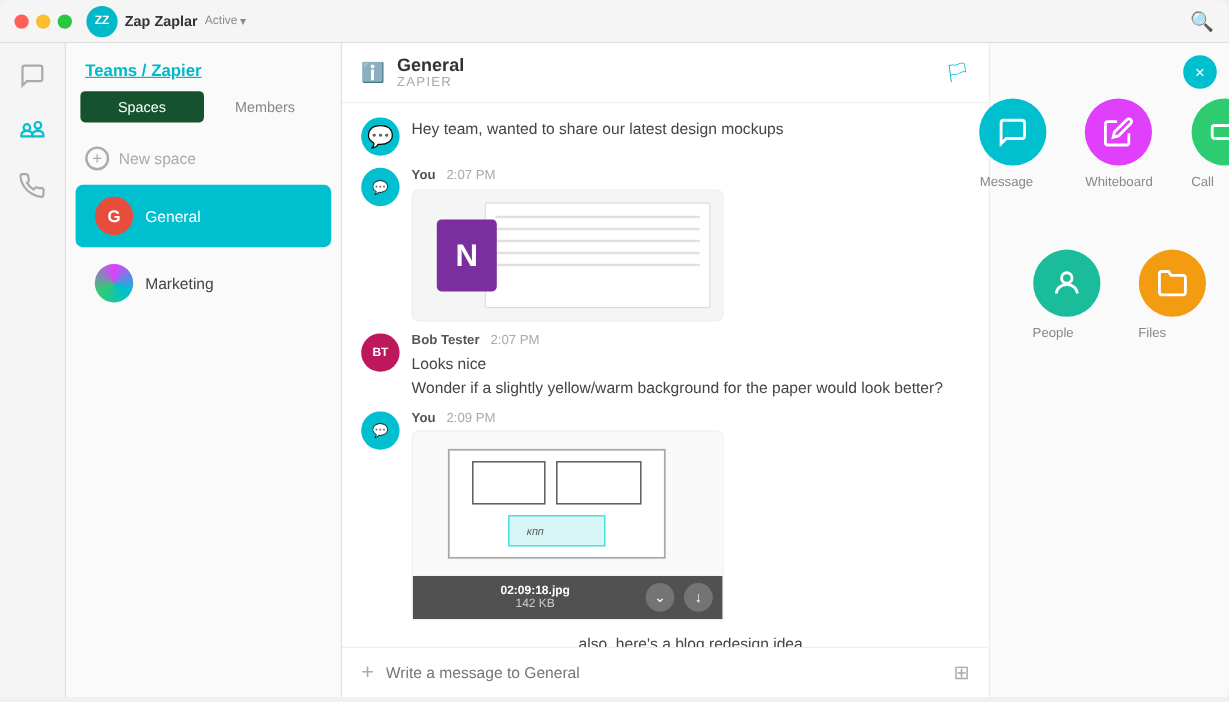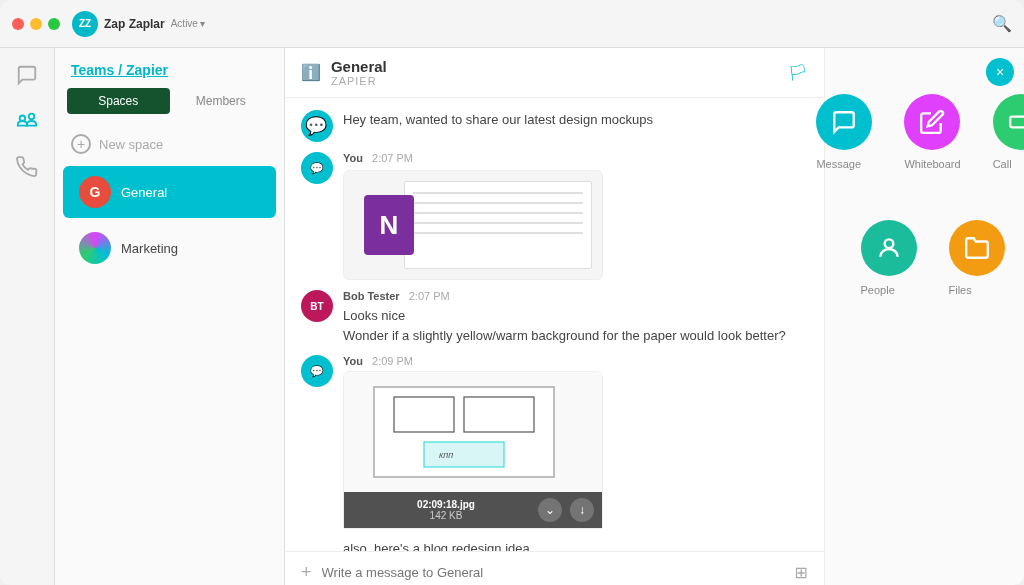--- a/index.html
+++ b/index.html
@@ -7,21 +7,21 @@
       font-family: -apple-system, BlinkMacSystemFont, 'Segoe UI', sans-serif;
       width: 1024px;
       height: 585px;
       overflow: hidden;
       background: #f0f0f0;
       border-radius: 10px;
     }
 
     
     .titlebar {
-      height: 48px;
+      height: 36px;
       background: #f5f5f5;
       display: flex;
       align-items: center;
       padding: 0 12px;
       border-bottom: 1px solid #ddd;
       border-radius: 10px 10px 0 0;
     }
     .traffic-lights {
       display: flex;
       gap: 6px;
@@ -551,21 +551,21 @@
               </div>
               <div class="img-footer-btns">
                 <div class="img-footer-btn">⌄</div>
                 <div class="img-footer-btn">↓</div>
               </div>
             </div>
           </div>
         </div>
       </div>
 
-      <div style="padding-left: 42px;">
+      <div style="padding-left: 42px; text-align: center;">
         <span class="msg-text">also, here's a blog redesign idea</span>
       </div>
 
     </div>
 
     <div class="chat-input-bar">
       <span class="chat-input-plus">+</span>
       <input type="text" class="chat-input" placeholder="Write a message to General" style="">
       <span class="chat-input-icon">⊞</span>
     </div>

